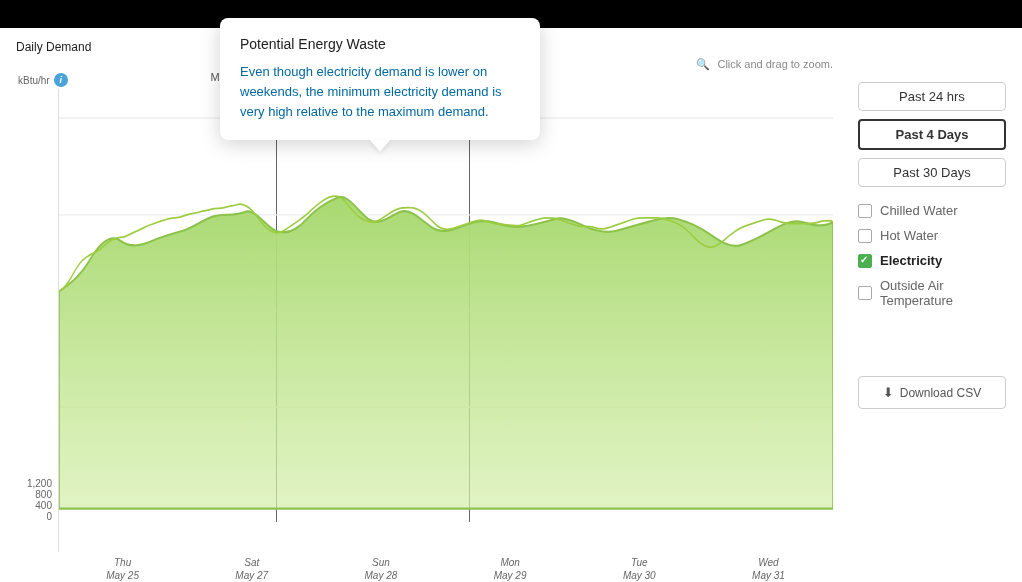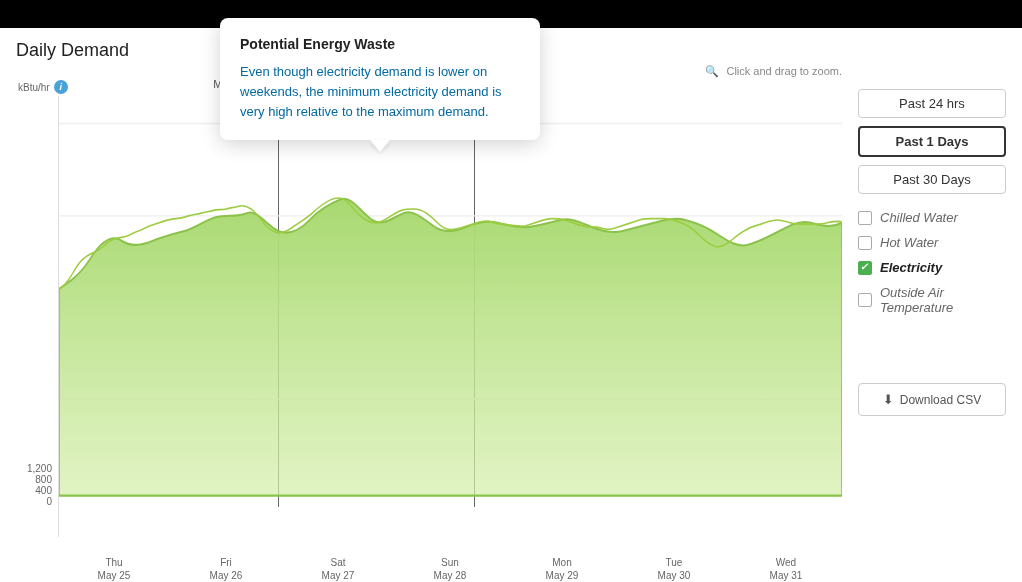--- a/index.html
+++ b/index.html
@@ -16,29 +16,29 @@
       position: absolute;
       top: 28px;
       left: 0;
       right: 0;
       bottom: 0;
       display: flex;
       flex-direction: column;
       padding: 12px 16px 0 16px;
     }
     .page-title {
-      font-size: 18px;
+      font-size: 12px;
       font-weight: 500;
       color: #222;
       margin-bottom: 4px;
     }
     .chart-area {
       display: flex;
       flex: 1;
-      gap: 16px;
+      gap: 25px;
       position: relative;
     }
     .chart-section {
       flex: 1;
       display: flex;
       flex-direction: column;
       position: relative;
     }
     .chart-header {
       display: flex;
@@ -139,21 +139,20 @@
     }
     .time-btn.active {
       border: 2px solid #333;
       font-weight: 600;
     }
     .legend-section {
       margin-top: 8px;
       display: flex;
       flex-direction: column;
       gap: 10px;
-      font-style: italic;
     }
     .legend-item {
       display: flex;
       align-items: center;
       gap: 8px;
       font-size: 13px;
       color: #666;
       cursor: pointer;
     }
     .legend-item.active {
@@ -218,34 +217,35 @@
       bottom: -12px;
       left: 50%;
       transform: translateX(-50%);
       border-left: 10px solid transparent;
       border-right: 10px solid transparent;
       border-top: 12px solid #fff;
       filter: drop-shadow(0 2px 2px rgba(0,0,0,0.1));
     }
     .tooltip-title {
       font-size: 14px;
-      font-weight: 700;
+      font-weight: 400;
       color: #222;
       margin-bottom: 10px;
     }
     .tooltip-body {
       font-size: 13px;
       color: #0369a1;
       line-height: 1.55;
     }
     .x-axis-row {
       display: flex;
       padding-left: 42px;
       padding-right: 0;
-      margin-top: 19px;
+      margin-top: 4px;
+      font-style: italic;
     }
     .x-label {
       font-size: 10px;
       color: #666;
       text-align: center;
       line-height: 1.3;
       flex: 1;
     }
   </style>
 </head>
@@ -405,32 +405,31 @@
               C 728,93 732,93 736,92
               C 740,91 744,91 748,91
               L 750,92
             " fill="none" stroke="#9ccc40" stroke-width="1.2"></path>
           </svg>
         </div>
       </div>
 
       <div class="x-axis-row">
         <div class="x-label">Thu<br>May 25</div>
-        <div class="x-label">Fri<br>May 26</div>
         <div class="x-label">Sat<br>May 27</div>
         <div class="x-label">Sun<br>May 28</div>
         <div class="x-label">Mon<br>May 29</div>
         <div class="x-label">Tue<br>May 30</div>
         <div class="x-label">Wed<br>May 31</div>
       </div>
     </div>
 
     <div class="sidebar">
       <button class="time-btn">Past 24 hrs</button>
-      <button class="time-btn active">Past 1 Days</button>
+      <button class="time-btn active">Past 4 Days</button>
       <button class="time-btn">Past 30 Days</button>
 
       <div class="legend-section">
         <div class="legend-item">
           <div class="checkbox"></div>
           <span>Chilled Water</span>
         </div>
         <div class="legend-item">
           <div class="checkbox"></div>
           <span>Hot Water</span>

